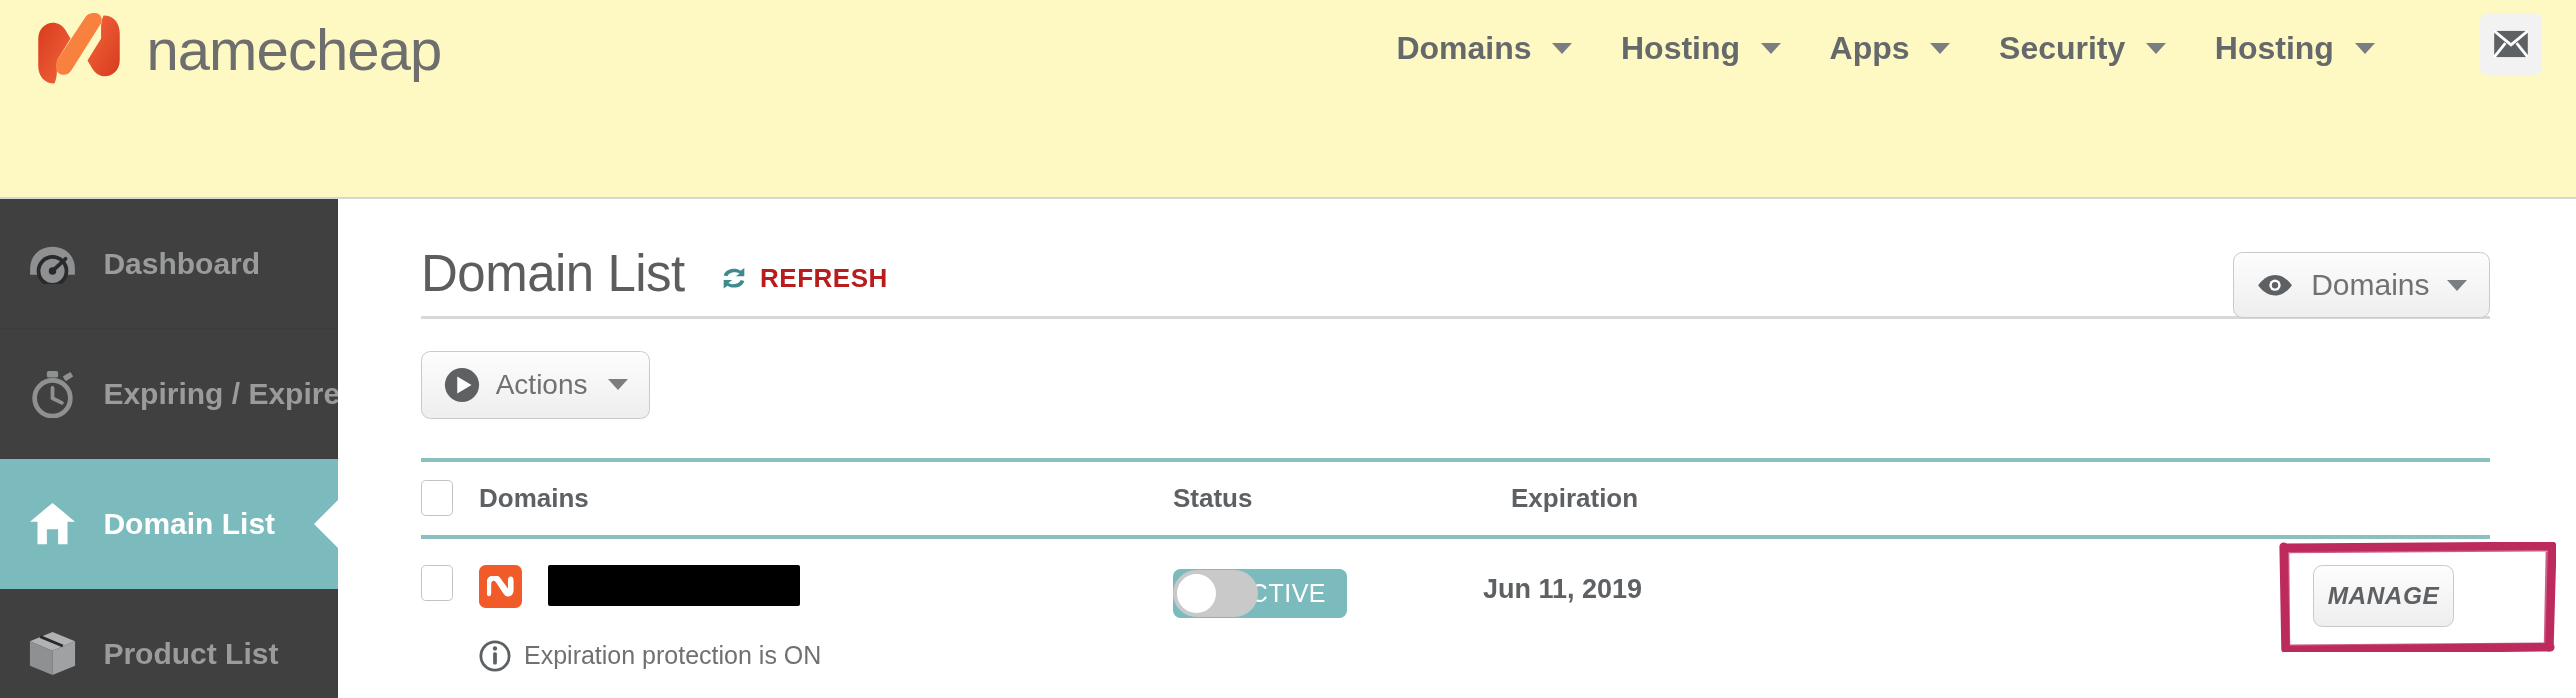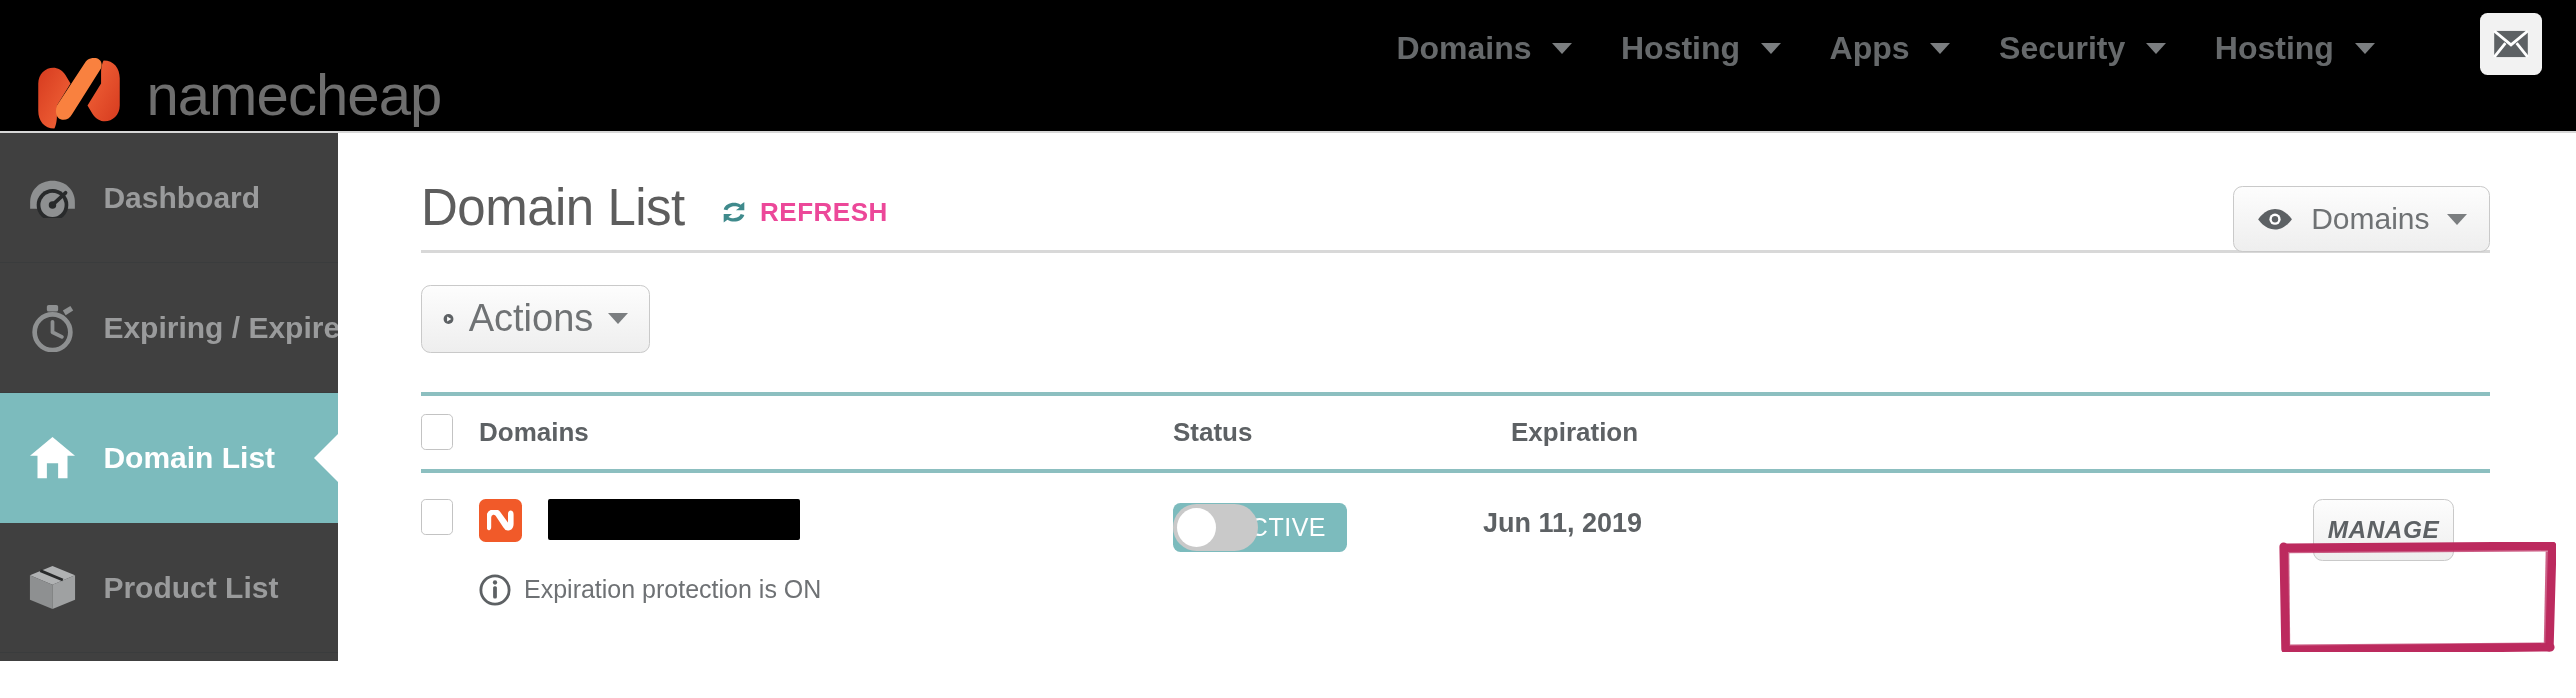--- a/index.html
+++ b/index.html
@@ -6,25 +6,25 @@
   html, body {
     width: 2576px; height: 699px;
     background: #ffffff;
     font-family: "Liberation Sans", sans-serif;
     overflow: hidden;
   }
 
   
   .header {
     position: relative;
-    height: 133px;
-    background: #000000;
+    height: 199px;
+    background: #fef9c3;
     border-bottom: 2.8px solid #d7d7d7;
     display: flex;
-    align-items: flex-end;
+    align-items: flex-start;
   }
   .brand {
     display: flex;
     align-items: center;
     gap: 24.4px;
     margin-left: 36px;
     margin-top: 13px;
   }
   .brand-mark { width: 86px; height: 73px; display: block; }
   .brand-name {
@@ -137,21 +137,21 @@
     display: flex;
     align-items: center;
     gap: 11.3px;
     margin-left: 34px;
     margin-top: 9.4px;
     cursor: pointer;
   }
   .refresh-text {
     font-size: 26px;
     font-weight: bold;
-    color: #ec4899;
+    color: #b91c1c;
     letter-spacing: 0.5px;
   }
   .view-btn {
     position: absolute;
     right: 86px;
     top: 53px;
     height: 66px;
     min-width: 229px;
     border: 1.9px solid #c9c9c9;
     border-radius: 9.4px;
@@ -172,21 +172,21 @@
     width: 229px; height: 68px;
     border: 1.9px solid #c9c9c9;
     border-radius: 9.4px;
     background: linear-gradient(#fdfdfd, #eeeeee);
     display: flex;
     align-items: center;
     gap: 15px;
     padding: 0 20.7px;
     cursor: pointer;
   }
-  .actions-label { font-size: 38px; color: #6f7274; flex: 1; }
+  .actions-label { font-size: 28px; color: #6f7274; flex: 1; }
 
   
   .table { margin-top: 39px; }
   .thead {
     border-top: 4.7px solid #8cbfc0;
     display: flex;
     align-items: center;
     height: 81px;
     border-bottom: 4.7px solid #8cbfc0;
   }

